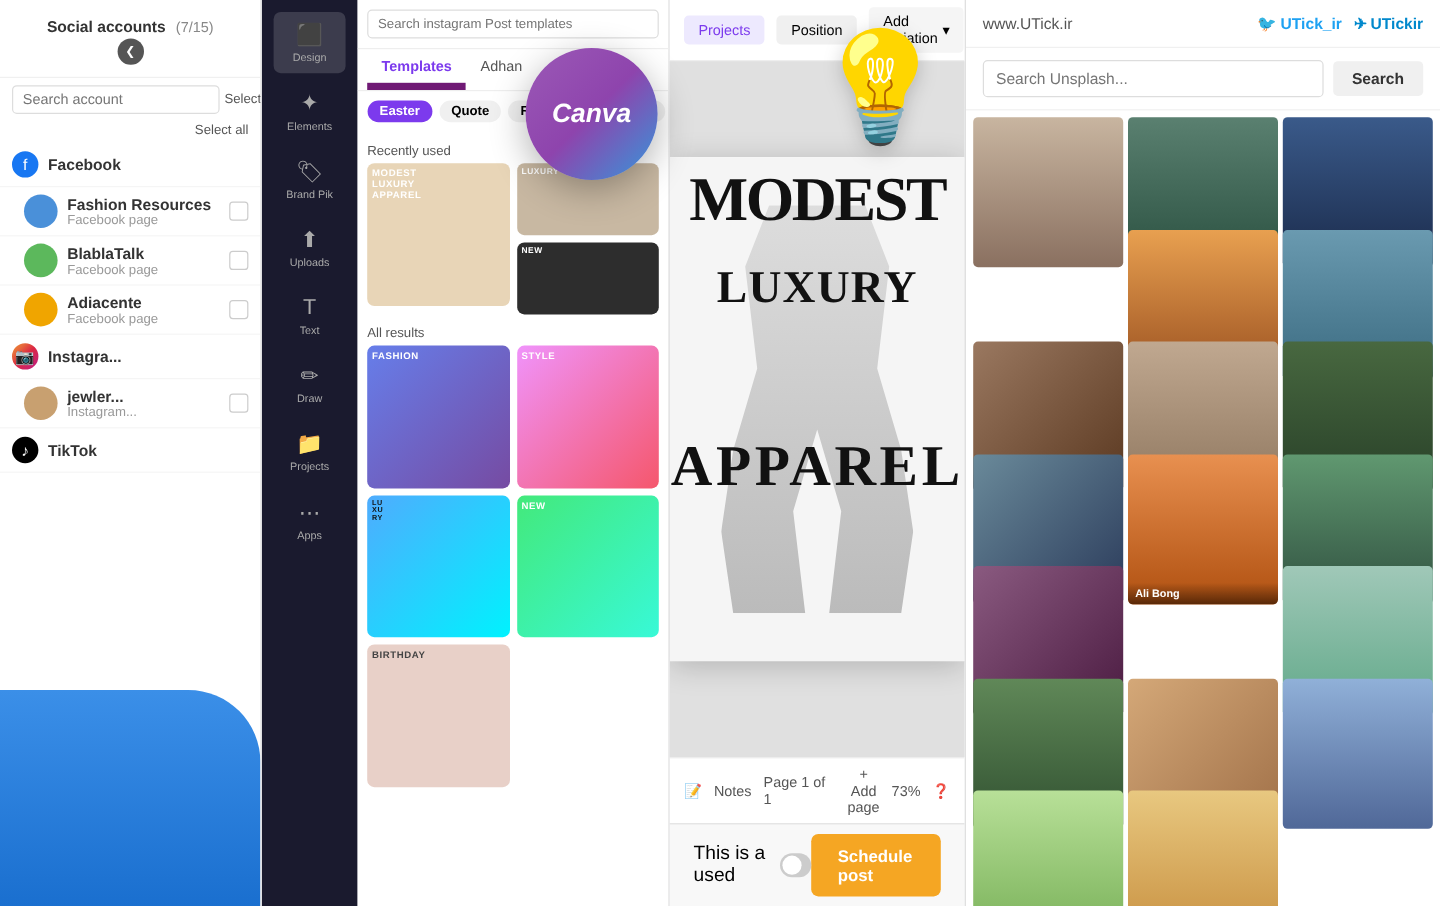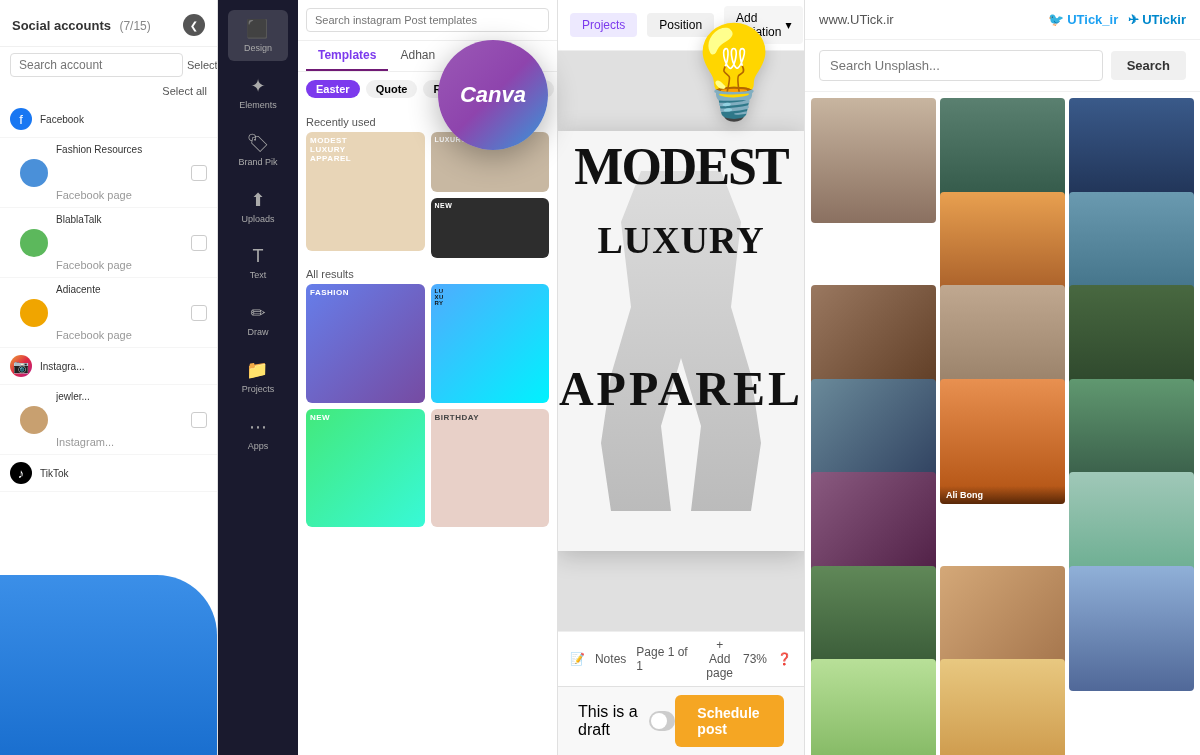--- a/index.html
+++ b/index.html
@@ -17,20 +17,21 @@
       overflow: hidden;
       position: relative;
       z-index: 2;
     }
     .left-header {
       display: flex;
       align-items: center;
       justify-content: space-between;
       padding: 14px 12px 10px;
       border-bottom: 1px solid #f0f0f0;
+      flex-direction: column;
     }
     .left-header-title {
       font-size: 13px;
       font-weight: 600;
       color: #333;
     }
     .left-header-count {
       font-size: 12px;
       color: #888;
       margin-left: 4px;
@@ -87,22 +88,22 @@
       width: 22px; height: 22px;
       border-radius: 50%;
       display: flex; align-items: center; justify-content: center;
       font-size: 13px;
       flex-shrink: 0;
     }
     .fb-icon { background: #1877f2; color: #fff; }
     .ig-icon { background: linear-gradient(135deg,#f09433,#e6683c,#dc2743,#cc2366,#bc1888); color: #fff; }
     .tt-icon { background: #000; color: #fff; }
     .account-info { flex: 1; min-width: 0; }
-    .account-name { font-size: 10px; font-weight: 400; color: #333; white-space: nowrap; overflow: hidden; text-overflow: ellipsis; }
-    .account-sub { font-size: 11px; color: #999; margin-top: 34px; }
+    .account-name { font-size: 13px; font-weight: 700; color: #333; white-space: nowrap; overflow: hidden; text-overflow: ellipsis; }
+    .account-sub { font-size: 11px; color: #999; }
     .account-checkbox {
       width: 16px; height: 16px;
       border: 1.5px solid #ccc;
       border-radius: 3px;
       flex-shrink: 0;
     }
     .sub-account-item {
       display: flex;
       align-items: center;
       padding: 6px 10px 6px 20px;
@@ -256,21 +257,21 @@
       padding: 0 8px;
     }
     .tmpl-tab {
       padding: 7px 12px;
       font-size: 12px;
       cursor: pointer;
       color: #555;
     }
     .tmpl-tab.active {
       color: #7c3aed;
-      border-bottom: 2px solid #701a75;
+      border-bottom: 6px solid #701a75;
       font-weight: 600;
     }
     .filter-chips {
       display: flex;
       gap: 6px;
       padding: 8px;
       overflow-x: auto;
       font-weight: bold;
     }
     .chip {
@@ -792,20 +793,23 @@
             <div class="template-thumb tmpl-bg8" style="aspect-ratio:auto;height:60px;">
               <div class="tmpl-text" style="font-size:7px;">NEW</div>
             </div>
           </div>
         </div>
         <div class="recently-used-label">All results</div>
         <div class="template-grid">
           <div class="template-thumb tmpl-bg1">
             <div class="tmpl-text">Fashion</div>
           </div>
+          <div class="template-thumb tmpl-bg2">
+            <div class="tmpl-text">Style</div>
+          </div>
           <div class="template-thumb tmpl-bg3">
             <div class="tmpl-text" style="font-size:6px;color:#111;">LU<br>XU<br>RY</div>
           </div>
           <div class="template-thumb tmpl-bg4">
             <div class="tmpl-text">NEW</div>
           </div>
           <div class="template-thumb" style="background:#e8d0c8;">
             <div class="tmpl-text" style="color:#444;">Birthday</div>
           </div>
         </div>
@@ -837,21 +841,21 @@
         <span>📝</span>
         <span>Notes</span>
         <span>Page 1 of 1</span>
         <div class="add-page-btn">+ Add page</div>
         <span>73%</span>
         <span>❓</span>
       </div>
 
       <div class="canva-footer">
         <div class="draft-toggle-area">
-          <span>This is a draft</span>
+          <span>This is a used</span>
           <div class="draft-toggle">
             <div class="draft-knob"></div>
           </div>
         </div>
         <div class="schedule-btn">Schedule post</div>
       </div>
     </div>
   </div>
 </div>
 

